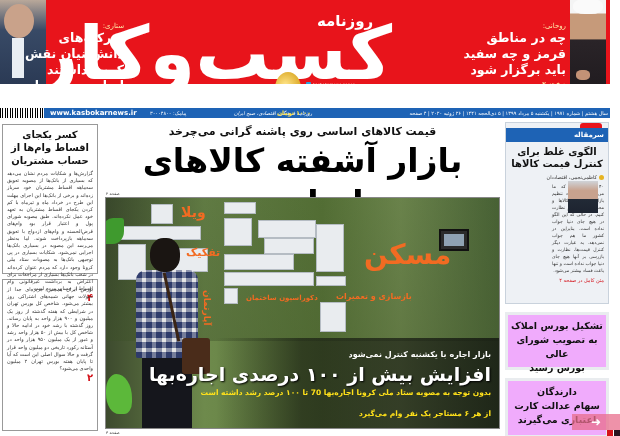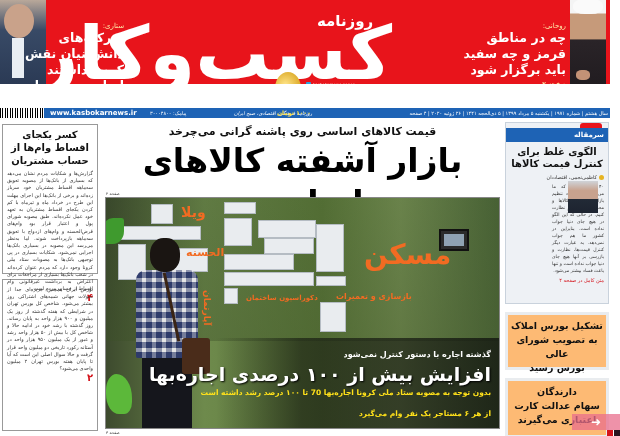--- a/index.html
+++ b/index.html
@@ -85,21 +85,21 @@
   .editorial { background: #eef1f5; border: 1px solid #c9d2dc; height: 182px; position: relative; overflow: hidden; }
   .ed-tab-red { position: absolute; right: 6px; top: 0; width: 22px; height: 5px; background: #e8141b; border-radius: 3px 3px 0 0; }
   .ed-head { background: #1e63b5; color: #fff; font-size: 7px; font-weight: bold; padding: 3px 4px; text-align: right; margin-top: 5px; }
   .ed-title { font-size: 10px; line-height: 12px; font-weight: bold; text-align: center; color: #111; margin-top: 4px; }
   .ed-author { font-size: 5px; color: #333; margin: 4px 4px 0 0; display: flex; align-items: center; gap: 2px; }
   .ed-author .dot { width: 5px; height: 5px; border-radius: 50%; background: #e6b422; display: inline-block; }
   .ed-photo { position: absolute; left: 62px; top: 58px; width: 30px; height: 32px; background: linear-gradient(180deg,#cfd3d8 0%,#c8a28e 30%,#c8a28e 55%,#222a36 56%,#1d2330 100%); }
   .ed-body { font-size: 4.6px; line-height: 7px; color: #333; text-align: justify; padding: 3px 4px; }
   .ed-more { font-size: 5px; color: #d4141c; padding: 0 4px; }
 
-  .rbox { background: #fdba74; border: 3px solid #e9ecef; margin-top: 8px; padding: 4px 3px; text-align: center; position: relative; }
+  .rbox { background: #f0abfc; border: 3px solid #e9ecef; margin-top: 8px; padding: 4px 3px; text-align: center; position: relative; }
   .rbox h4 { font-size: 9.5px; line-height: 14px; font-weight: bold; color: #111; }
   .rbox .pg { font-size: 4px; color: #333; text-align: right; margin-top: 2px; }
   .rbox1 { height: 58px; }
   .rbox2 { height: 60px; }
   .next-arrow { position: absolute; left: 572px; top: 414px; width: 48px; height: 16px; background: rgba(232,110,140,.75); color: #fff; font-size: 12px; line-height: 16px; text-align: center; }
   .corner-mark { position: absolute; left: 607px; top: 430px; width: 6px; height: 6px; background: #d4141c; }
   .corner-mark2 { position: absolute; left: 614px; top: 430px; width: 6px; height: 6px; background: #2a1520; }
 </style>
 </head>
 <body>
@@ -191,39 +191,39 @@
   <div class="notice" style="left:210px;top:26px;width:28px;height:48px"></div>
   <div class="notice" style="left:210px;top:78px;width:30px;height:10px"></div>
   <div class="notice" style="left:67px;top:50px;width:35px;height:24px"></div>
   <div class="notice" style="left:12px;top:46px;width:28px;height:36px"></div>
   <div class="notice" style="left:214px;top:104px;width:26px;height:30px"></div>
   <div class="frame">
       <div></div>
     </div>
 
   <div class="orange-text" style="left:75px;top:6px;font-size:14px">ویلا</div>
-  <div class="orange-text" style="left:80px;top:48px;font-size:11px">الحسنه</div>
+  <div class="orange-text" style="left:80px;top:48px;font-size:11px">تفکیک</div>
   <div class="orange-text" style="left:96px;top:92px;font-size:9px;writing-mode:vertical-rl">آپارتمان</div>
   <div class="orange-text" style="left:258px;top:40px;font-size:28px">مسکن</div>
   <div class="orange-text" style="left:230px;top:94px;font-size:8px">بازسازی و تعمیرات</div>
   <div class="orange-text" style="left:140px;top:96px;font-size:7px">دکوراسیون ساختمان</div>
 
   <div class="plant"></div>
   <div class="plant2"></div>
   <div class="man">
     <div class="shirt"></div>
       <div class="shirt2"></div>
     <div class="head"></div>
     <div class="strap"></div>
     <div class="pants"></div>
     <div class="bag"></div>
   </div>
 
   <div class="photo-overlay"></div>
-  <div class="ov-kicker">گذشته اجاره با دستور کنترل نمی‌شود</div>
+  <div class="ov-kicker">بازار اجاره با یکشنبه کنترل نمی‌شود</div>
   <div class="ov-head">افزایش بیش از ۱۰۰ درصدی اجاره‌بها</div>
   <div class="ov-sub1">بدون توجه به مصوبه ستاد ملی کرونا اجاره‌بها 70 تا ۱۰۰ درصد رشد داشته است</div>
   <div class="ov-sub2">از هر ۶ مستاجر یک نفر وام می‌گیرد</div>
 </div>
 <div class="page-tag" style="left:106px;top:430px">صفحه ۳</div>
 
 <div class="col-right">
   <div class="editorial">
     <div class="ed-tab-red"></div>
     <div class="ed-head">سرمقاله</div>

